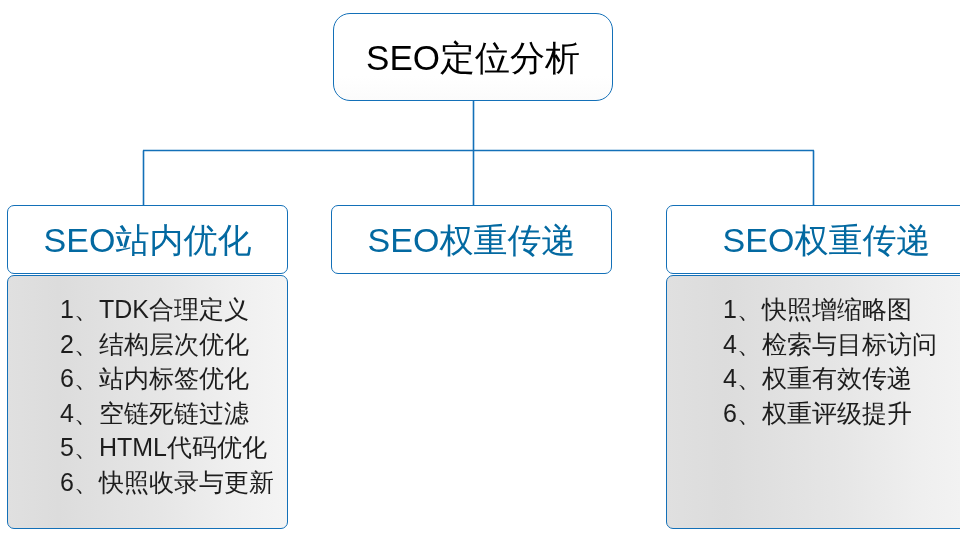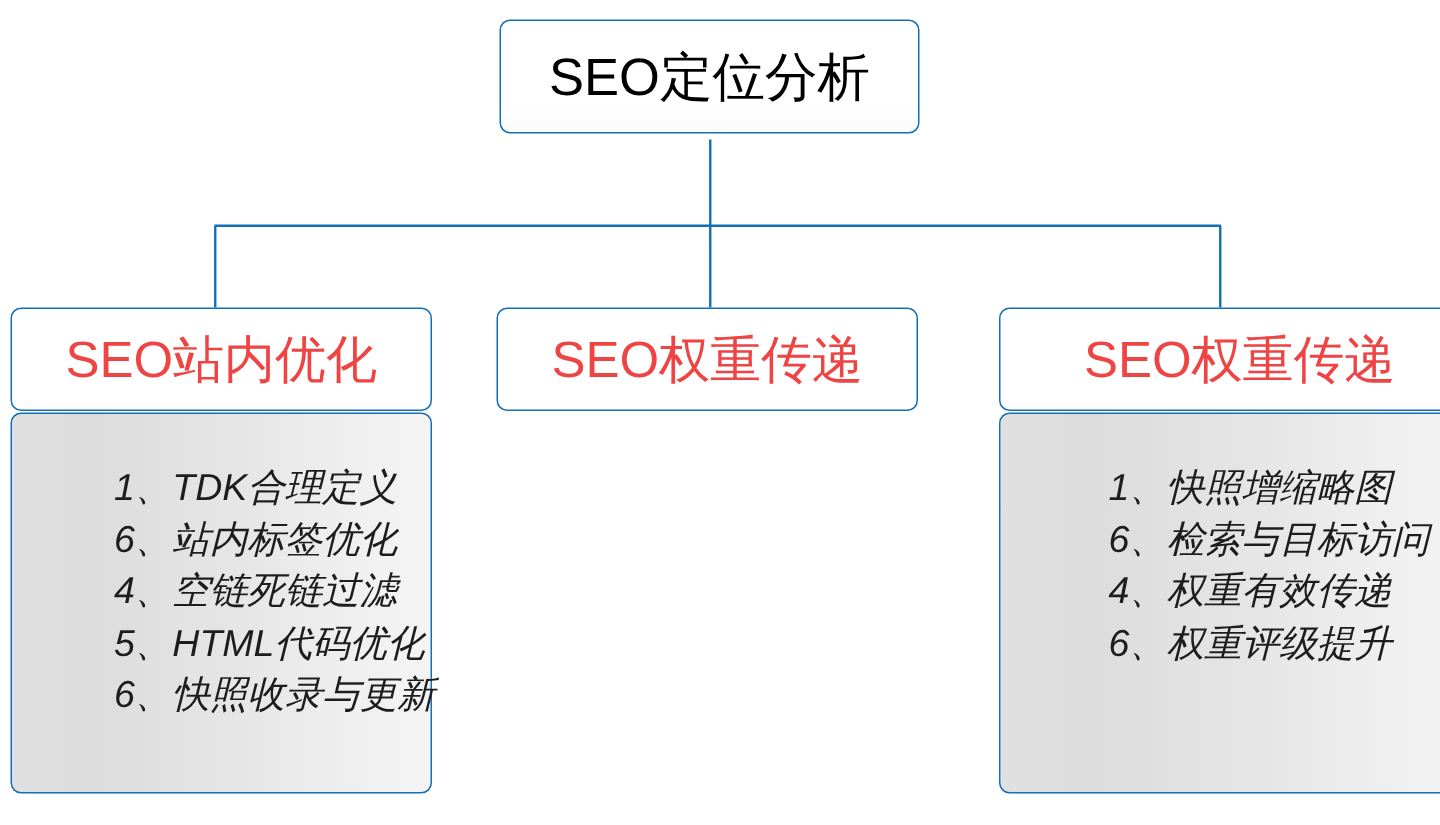--- a/index.html
+++ b/index.html
@@ -33,24 +33,24 @@
     height: 550px;
     pointer-events: none;
   }
 
   
   .root-node {
     position: absolute;
     left: 333px;
     top: 13px;
     width: 280px;
-    height: 76px;
+    height: 88px;
     box-sizing: border-box;
     border: 1.4px solid #1370b8;
-    border-radius: 7px;
+    border-radius: 17px;
     background: linear-gradient(to bottom, #ffffff 0%, #ffffff 72%, #fbfbfb 100%);
     display: flex;
     align-items: center;
     justify-content: center;
   }
   .root-title {
     font-size: 35px;
     color: #000000;
     letter-spacing: 0px;
     line-height: 1;
@@ -72,21 +72,21 @@
     height: 69px;
     border: 1.4px solid #1370b8;
     border-radius: 7px;
     background: #ffffff;
     display: flex;
     align-items: center;
     justify-content: center;
   }
   .col-header-text {
     font-size: 34px;
-    color: #ef4444;
+    color: #0369a1;
     white-space: nowrap;
     line-height: 1;
   }
 
   .col-body {
     box-sizing: border-box;
     margin-top: 1px;
     height: 254px;
     border: 1.4px solid #1370b8;
     border-radius: 7px;
@@ -96,23 +96,22 @@
                 #e6e6e6 55%,
                 #efefef 80%,
                 #f4f4f4 100%);
     padding: 16px 0 0 0;
     display: flex;
     flex-direction: column;
     align-items: flex-start;
   }
   .col-body ol {
     list-style: none;
-    margin: 16px;
+    margin: 0;
     padding: 0 0 0 52px;
-    font-style: italic;
   }
   .col-3 .col-body ol { padding-left: 56px; }
 
   .item {
     font-size: 25px;
     line-height: 34.5px;
     color: #1d1d1d;
     white-space: nowrap;
   }
 </style>
@@ -136,20 +135,21 @@
     <span class="root-title">SEO定位分析</span>
   </div>
 
   <div class="column col-1">
     <div class="col-header">
       <span class="col-header-text">SEO站内优化</span>
     </div>
     <div class="col-body">
       <ol>
         <li class="item">1、TDK合理定义</li>
+        <li class="item">2、结构层次优化</li>
         <li class="item">6、站内标签优化</li>
         <li class="item">4、空链死链过滤</li>
         <li class="item">5、HTML代码优化</li>
         <li class="item">6、快照收录与更新</li>
       </ol>
     </div>
   </div>
 
   <div class="column col-2">
     <div class="col-header">
@@ -157,20 +157,20 @@
     </div>
   </div>
 
   <div class="column col-3">
     <div class="col-header">
       <span class="col-header-text">SEO权重传递</span>
     </div>
     <div class="col-body">
       <ol>
         <li class="item">1、快照增缩略图</li>
-        <li class="item">6、检索与目标访问</li>
+        <li class="item">4、检索与目标访问</li>
         <li class="item">4、权重有效传递</li>
         <li class="item">6、权重评级提升</li>
       </ol>
     </div>
   </div>
 
 </div>
 
 </body></html>

